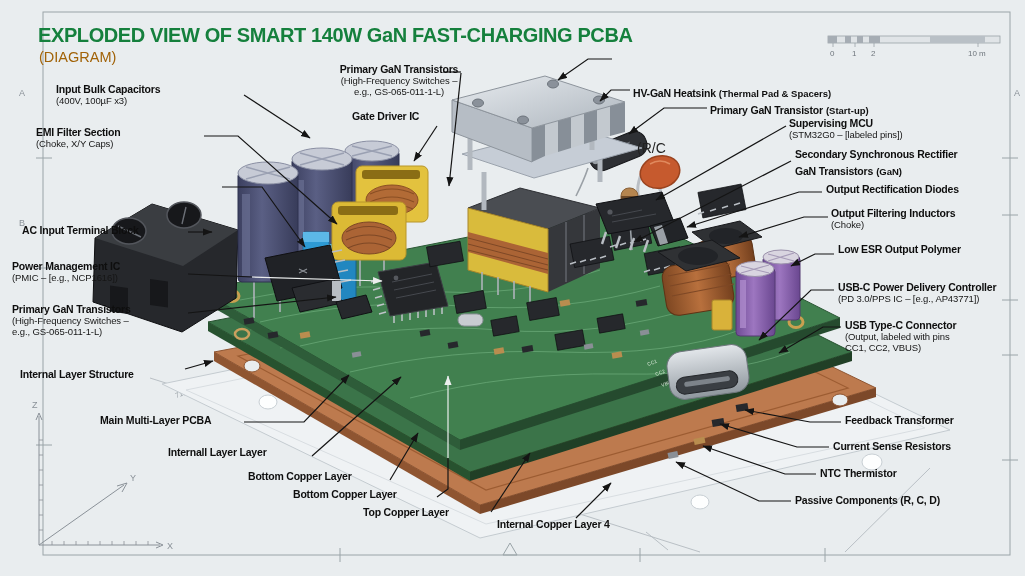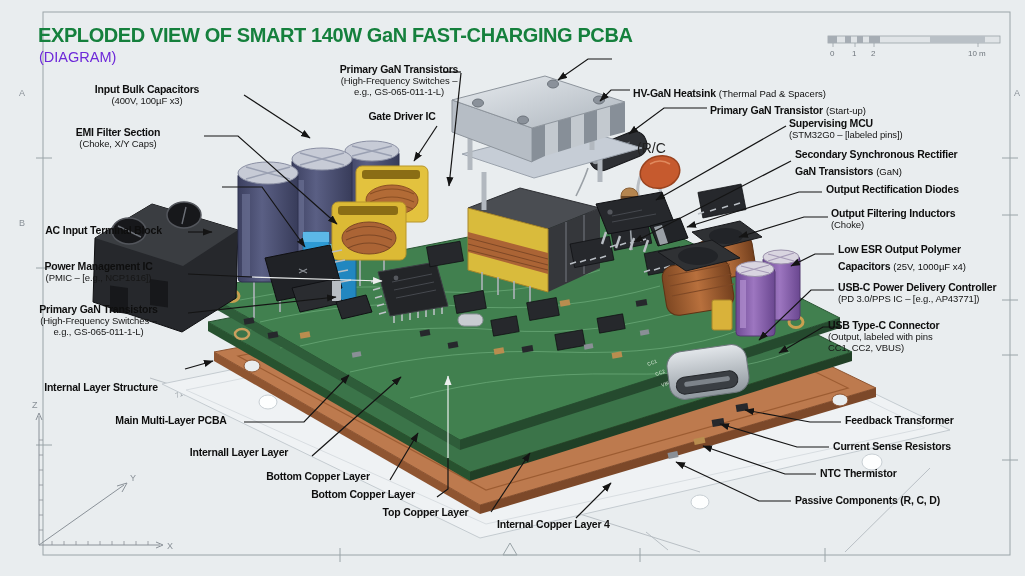--- a/index.html
+++ b/index.html
@@ -1,26 +1,26 @@
 <!DOCTYPE html>
 <html><head>
 <meta charset="utf-8">
 <style>
   html,body{margin:0;padding:0;background:#dfe3e6;}
   #stage{position:relative;width:1025px;height:576px;background:#e9edef;
          font-family:"Liberation Sans",sans-serif;overflow:hidden;}
   #artwork{position:absolute;left:0;top:0;}
   #title{position:absolute;left:38px;top:24px;font-size:20px;font-weight:700;
          color:#15803d;letter-spacing:-0.4px;white-space:nowrap;}
-  #subtitle{position:absolute;left:39px;top:49px;font-size:14.5px;color:#6d28d9;}
+  #subtitle{position:absolute;left:39px;top:49px;font-size:14.5px;color:#a16207;}
   .callout{position:absolute;color:#0e0e0e;line-height:1.14;}
   .ct{font-weight:700;font-size:10.5px;letter-spacing:-0.2px;}
   .cs{font-size:9.5px;font-weight:400;color:#161616;letter-spacing:-0.1px;}
-  .tr{text-align:center;} .tc{text-align:center;}
-  .inline-sub{font-weight:400;font-size:9.5px;margin-left:3px;}
+  .tr{text-align:left;} .tc{text-align:center;}
+  .inline-sub{font-weight:700;font-size:9.5px;margin-left:3px;}
   .rcnote{position:absolute;font-size:14px;color:#222;}
   .nowrap{white-space:nowrap;}
 </style>
 </head>
 <body>
 
 <div id="stage">
 
 <svg id="artwork" width="1025" height="576" viewBox="0 0 1025 576">
   <defs>
@@ -500,21 +500,21 @@
 </div>
 <div class="callout tr" style="left:12px;top:261px;width:173px">
   <div class="ct">Power Management IC</div>
   <div class="cs">(PMIC – [e.g., NCP1616])</div>
 </div>
 <div class="callout tr" style="left:12px;top:304px;width:173px">
   <div class="ct">Primary GaN Transistors</div>
   <div class="cs">(High-Frequency Switches –</div>
   <div class="cs">e.g., GS-065-011-1-L)</div>
 </div>
-<div class="callout tr" style="left:20px;top:382px;width:162px">
+<div class="callout tr" style="left:20px;top:369px;width:162px">
   <div class="ct">Internal Layer Structure</div>
 </div>
 
 <div class="callout tc" style="left:316px;top:64px;width:166px">
   <div class="ct">Primary GaN Transistors</div>
   <div class="cs">(High-Frequency Switches –</div>
   <div class="cs">e.g., GS-065-011-1-L)</div>
 </div>
 <div class="callout tr" style="left:352px;top:111px;width:100px">
   <div class="ct">Gate Driver IC</div>
@@ -536,27 +536,26 @@
 </div>
 <div class="callout nowrap" style="left:826px;top:184px">
   <div class="ct">Output Rectification Diodes</div>
 </div>
 <div class="callout" style="left:831px;top:208px;width:190px">
   <div class="ct">Output Filtering Inductors</div>
   <div class="cs">(Choke)</div>
 </div>
 <div class="callout" style="left:838px;top:244px;width:185px">
   <div class="ct">Low ESR Output Polymer</div>
-  <div class="nowrap"><span class="ct">Capacitors</span><span class="inline-sub">(25V, 1000µF x4)</span></div>
 </div>
 <div class="callout" style="left:838px;top:282px;width:187px">
   <div class="ct">USB-C Power Delivery Controller</div>
   <div class="cs">(PD 3.0/PPS IC – [e.g., AP43771])</div>
 </div>
-<div class="callout" style="left:828px;top:320px;width:175px">
+<div class="callout" style="left:845px;top:320px;width:175px">
   <div class="ct">USB Type-C Connector</div>
   <div class="cs">(Output, labeled with pins</div>
   <div class="cs">CC1, CC2, VBUS)</div>
 </div>
 
 <div class="callout nowrap" style="left:845px;top:415px">
   <div class="ct">Feedback Transformer</div>
 </div>
 <div class="callout nowrap" style="left:833px;top:441px">
   <div class="ct">Current Sense Resistors</div>

